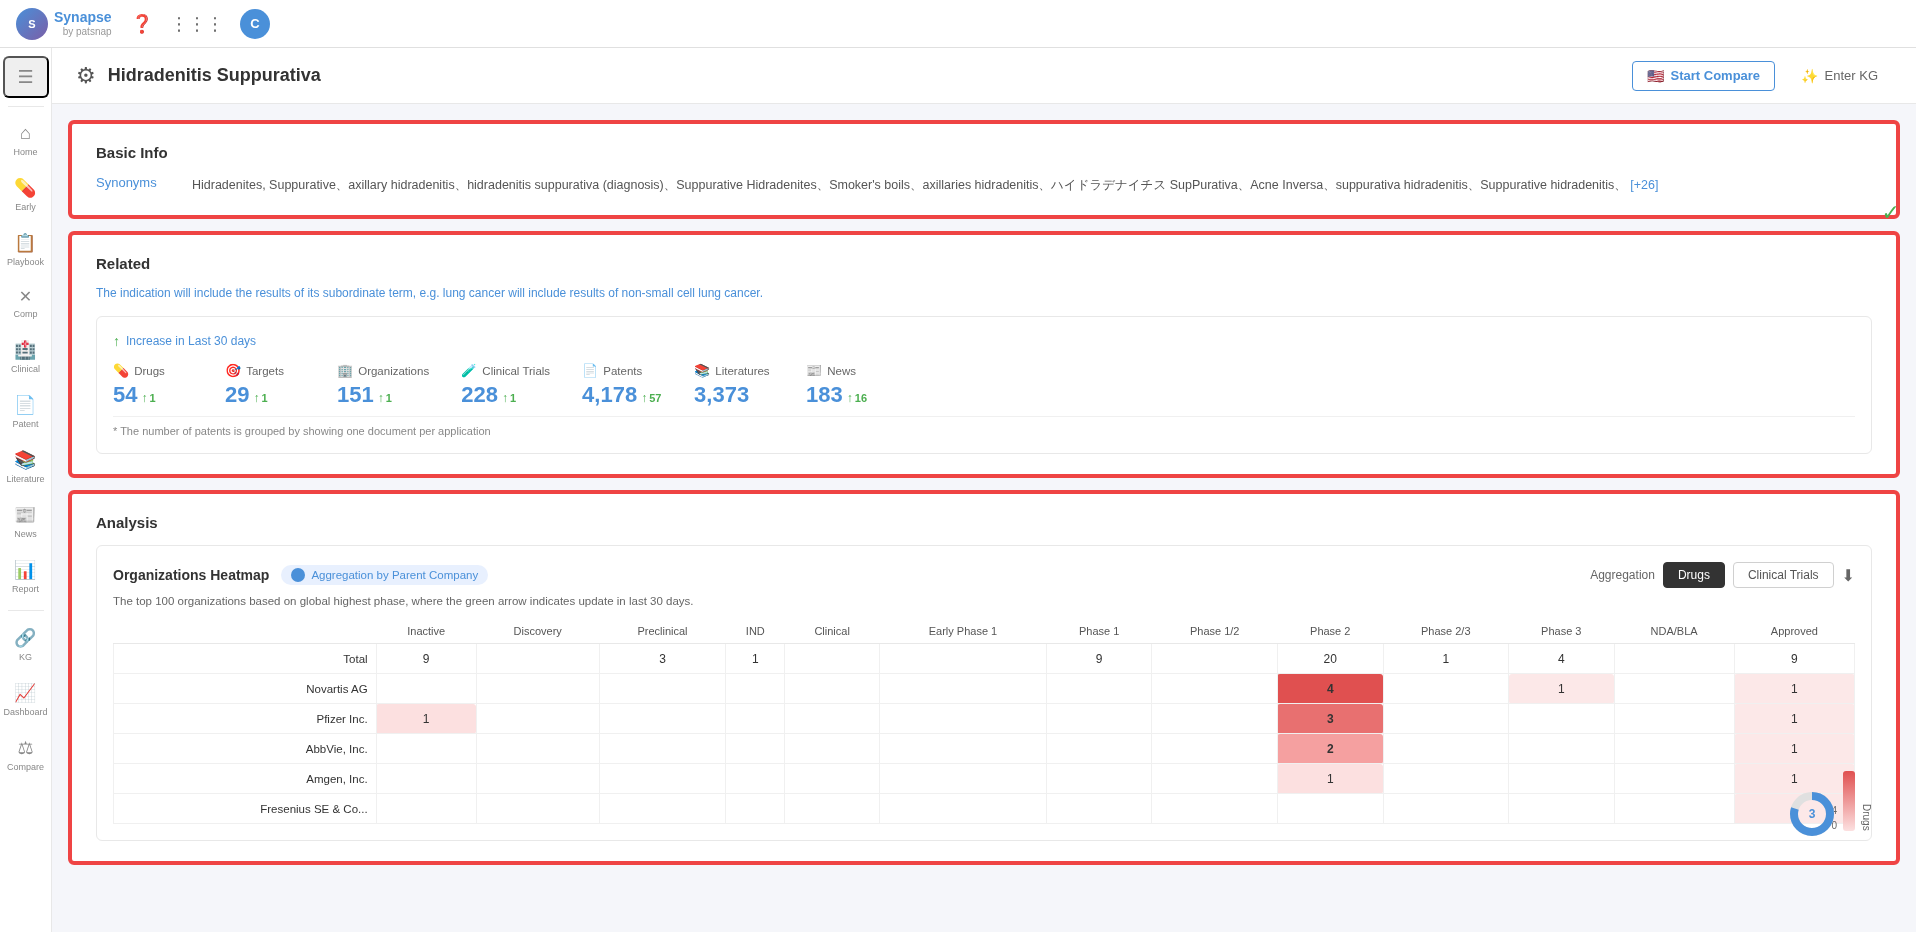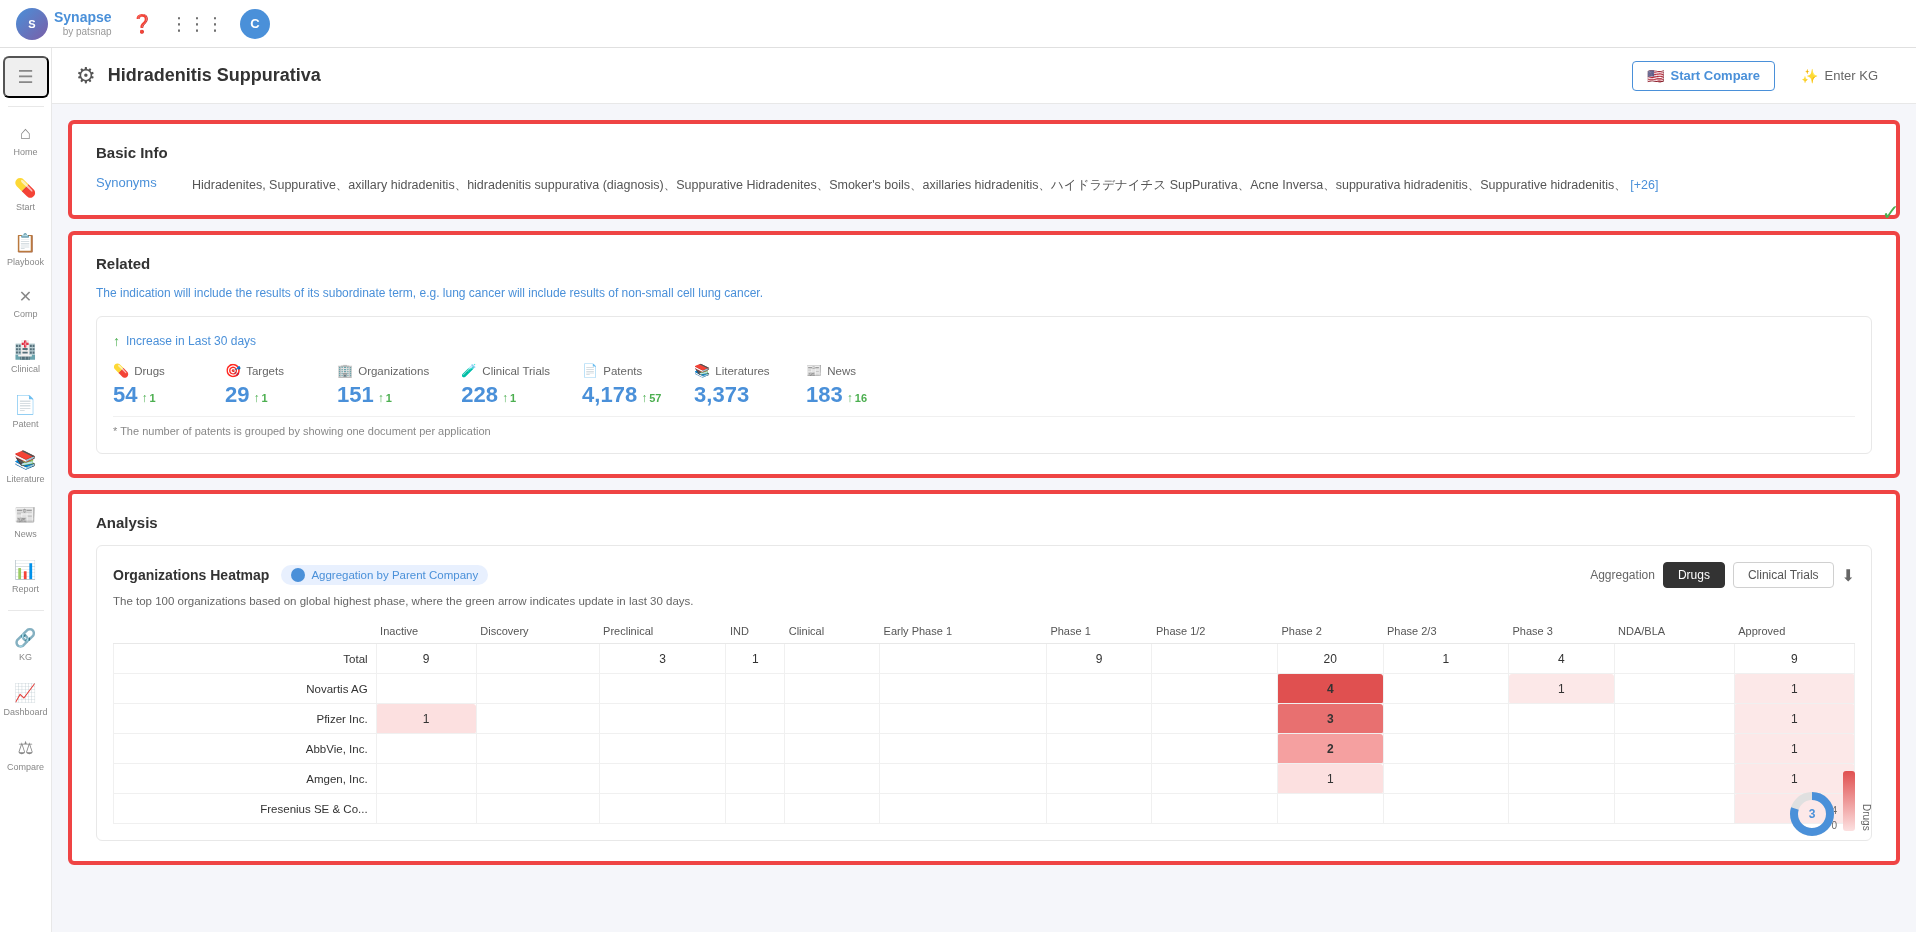--- a/index.html
+++ b/index.html
@@ -73,21 +73,21 @@
     .toggle-dot { width: 14px; height: 14px; border-radius: 50%; background: #4a90d9; flex-shrink: 0; }
     .aggregation-controls { margin-left: auto; display: flex; align-items: center; gap: 8px; }
     .agg-label { font-size: 12px; color: #666; }
     .tab-btn { padding: 5px 14px; border-radius: 4px; border: 1px solid #d0d0d0; background: #fff; font-size: 12px; color: #555; cursor: pointer; }
     .tab-btn.active { background: #333; color: #fff; border-color: #333; }
     .download-btn { background: none; border: none; cursor: pointer; font-size: 16px; color: #666; }
     .heatmap-note { font-size: 11.5px; color: #666; margin-bottom: 12px; }
 
     
     .heatmap-table { width: 100%; border-collapse: collapse; font-size: 11.5px; }
-    .heatmap-table th { font-weight: 500; color: #555; text-align: left; padding: 6px 4px; border-bottom: 1px solid #e8e8e8; font-size: 11px; }
+    .heatmap-table th { font-weight: 500; color: #555; text-align: center; padding: 6px 4px; border-bottom: 1px solid #e8e8e8; font-size: 11px; }
     .heatmap-table th.row-header { text-align: right; padding-right: 8px; }
     .heatmap-table td { text-align: center; padding: 5px 4px; border: 1px solid #f0f0f0; height: 30px; font-size: 12px; color: #333; }
     .heatmap-table td.org-name { text-align: right; padding-right: 8px; color: #333; font-size: 11.5px; white-space: nowrap; }
     .cell-red-4 { background: #e05050; color: #fff; font-weight: 600; border-radius: 3px; }
     .cell-red-3 { background: #e87070; color: #fff; font-weight: 600; border-radius: 3px; }
     .cell-red-2 { background: #f5a0a0; color: #333; font-weight: 600; border-radius: 3px; }
     .cell-red-1 { background: #fce0e0; color: #333; border-radius: 3px; }
     .cell-pink-1 { background: #fce8e8; color: #333; border-radius: 3px; }
 
     
@@ -117,21 +117,21 @@
     <button class="sidebar-item">
       <span class="si-icon">☰</span>
     </button>
     <div class="sidebar-divider"></div>
     <div class="sidebar-item">
       <span class="si-icon">⌂</span>
       <span class="si-label">Home</span>
     </div>
     <div class="sidebar-item">
       <span class="si-icon">💊</span>
-      <span class="si-label">Start</span>
+      <span class="si-label">Early</span>
     </div>
     <div class="sidebar-item">
       <span class="si-icon">📋</span>
       <span class="si-label">Playbook</span>
     </div>
     <div class="sidebar-item">
       <span class="si-icon" style="font-size:16px;">✕</span>
       <span class="si-label">Comp</span>
     </div>
     <div class="sidebar-item">

